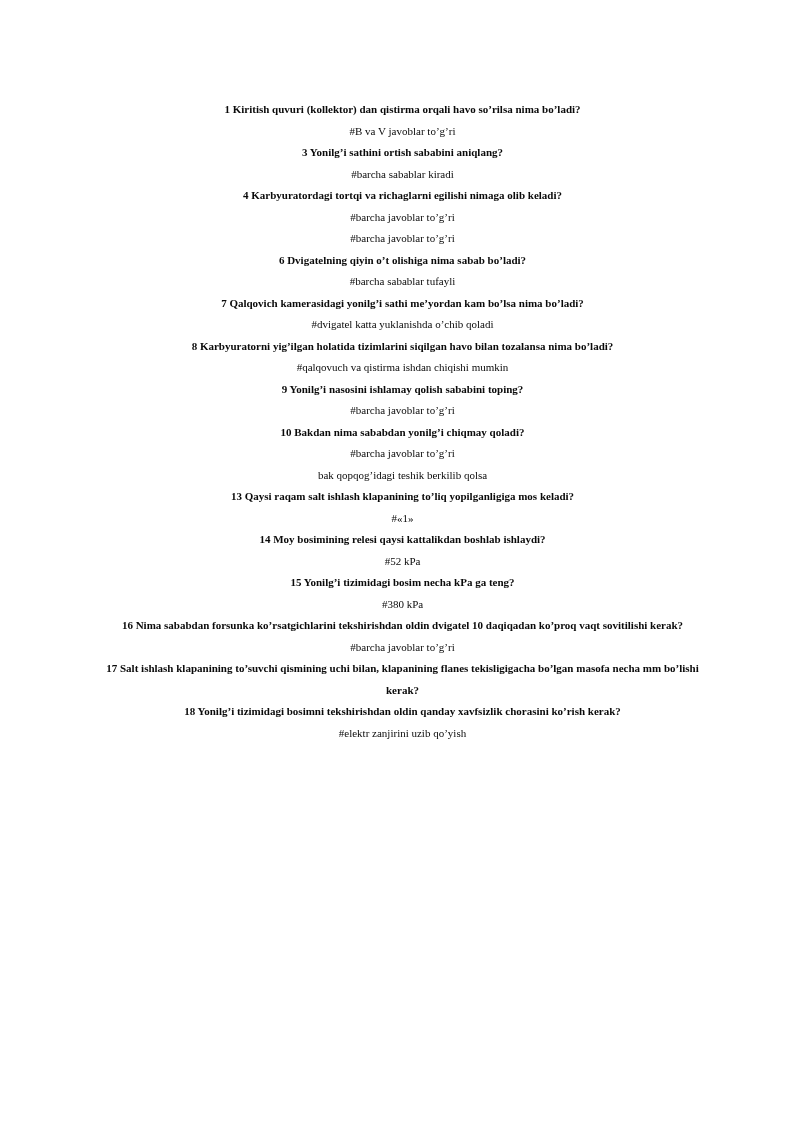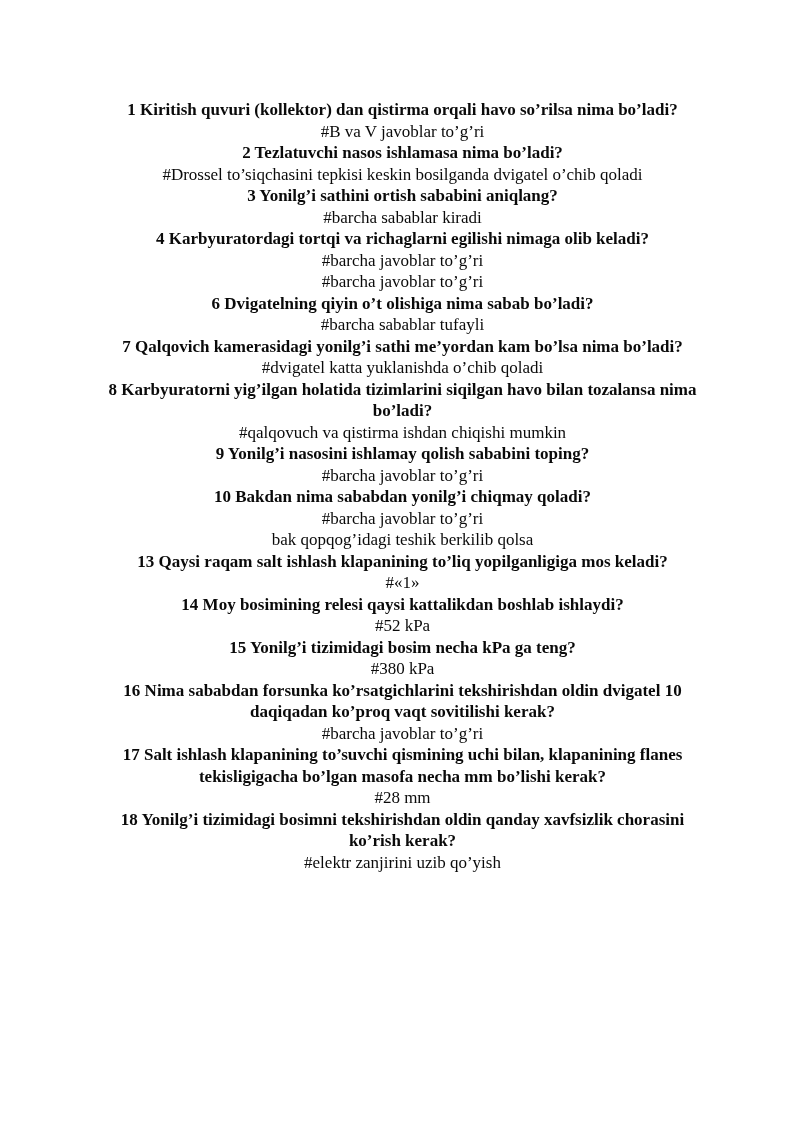--- a/index.html
+++ b/index.html
@@ -9,21 +9,21 @@
   }
   .page {
     position: relative;
     width: 800px;
     height: 1131px;
     box-sizing: border-box;
     padding: 99px 95px 0 100px;
     background: #ffffff;
     color: #0a0a0a;
     font-family: "Liberation Serif", "DejaVu Serif", serif;
-    font-size: 17px;
+    font-size: 11px;
     line-height: 21.5px;
     overflow: hidden;
   }
   .page p {
     margin: 0;
     padding: 0;
     text-align: center;
   }
   .q {
     font-weight: bold;
@@ -37,24 +37,20 @@
 </head>
 <body>
 
 <div class="page">
 
   <div>
     <p class="q">1 Kiritish quvuri (kollektor) dan qistirma orqali havo so’rilsa nima bo’ladi?</p>
     <p class="a">#B va V javoblar to’g’ri</p>
   </div>
 
-  <div>
-    <p class="q">2 Tezlatuvchi nasos ishlamasa nima bo’ladi?</p>
-    <p class="a">#Drossel to’siqchasini tepkisi keskin bosilganda dvigatel o’chib qoladi</p>
-  </div>
 
   <div>
     <p class="q">3 Yonilg’i sathini ortish sababini aniqlang?</p>
     <p class="a">#barcha sabablar kiradi</p>
   </div>
 
   <div>
     <p class="q">4 Karbyuratordagi tortqi va richaglarni egilishi nimaga olib keladi?</p>
     <p class="a">#barcha javoblar to’g’ri</p>
   </div>
@@ -106,21 +102,20 @@
     <p class="a">#380 kPa</p>
   </div>
 
   <div>
     <p class="q">16 Nima sababdan forsunka ko’rsatgichlarini tekshirishdan oldin dvigatel 10 daqiqadan ko’proq vaqt sovitilishi kerak?</p>
     <p class="a">#barcha javoblar to’g’ri</p>
   </div>
 
   <div>
     <p class="q">17 Salt ishlash klapanining to’suvchi qismining uchi bilan, klapanining flanes tekisligigacha bo’lgan masofa necha mm bo’lishi kerak?</p>
-    <p class="a">#28 mm</p>
   </div>
 
   <div>
     <p class="q">18 Yonilg’i tizimidagi bosimni tekshirishdan oldin qanday xavfsizlik chorasini ko’rish kerak?</p>
     <p class="a">#elektr zanjirini uzib qo’yish</p>
   </div>
 
 </div>
 
 </body></html>

